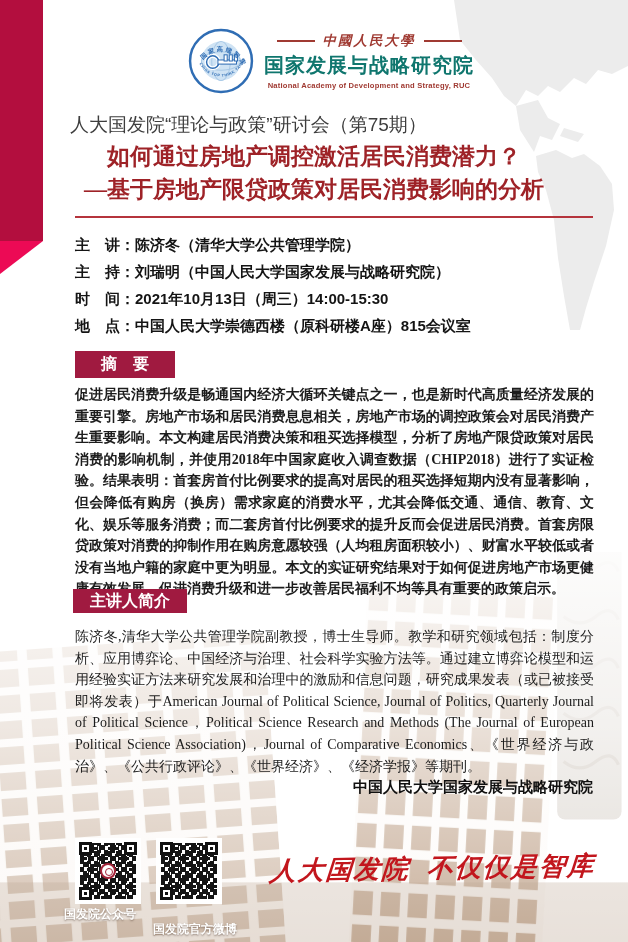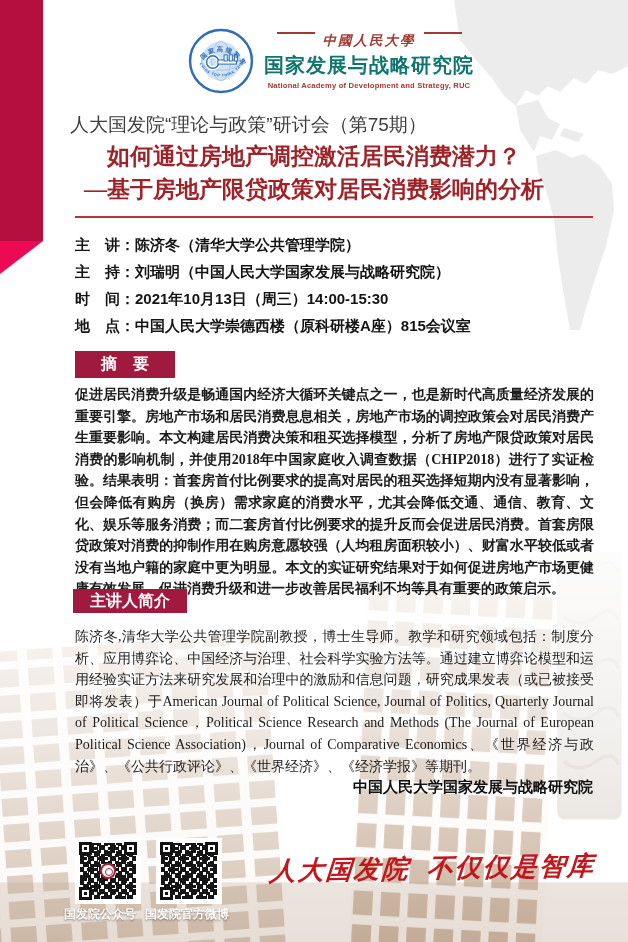--- a/index.html
+++ b/index.html
@@ -12,21 +12,21 @@
   .worldmap{position:absolute; top:0; right:0; z-index:0;}
   .bg-photo{position:absolute; left:0; top:552px; z-index:0;}
   
   .ribbon-bar{position:absolute; left:0; top:0; width:43px; height:241px; background:#b30e3e; z-index:3;}
   .ribbon-tip{position:absolute; left:0; top:241px; width:43px; height:33px; background:#ec0a55;
     clip-path:polygon(0 0,100% 0,0 100%); filter:drop-shadow(2px 2px 2px rgba(60,60,60,.35)); z-index:3;}
   
   .header{position:absolute; left:188px; top:28px; display:flex; align-items:center; gap:10px; z-index:2;}
   .logo{width:66px; height:66px; flex:0 0 auto;}
   .header-text{display:flex; flex-direction:column; align-items:center;}
-  .uni-row{display:flex; align-items:flex-start; gap:8px; color:#a03a32;}
+  .uni-row{display:flex; align-items:center; gap:8px; color:#a03a32;}
   .dash{width:38px; height:2px; background:#a03a32;}
   .uni-name{font-family:"Liberation Serif", serif; font-weight:700; font-style:italic; font-size:13.5px; letter-spacing:2px;}
   .academy-cn{font-family:"Liberation Serif", serif; font-weight:700; font-size:20px; color:#0f766e; letter-spacing:1px; margin-top:2px;}
   .academy-en{font-weight:700; font-size:7.6px; color:#a03a32; letter-spacing:.2px; margin-top:2px;}
   
   .series{position:absolute; left:70px; top:112px; font-size:19px; font-weight:500; color:#3d3d3d; z-index:2;}
   .title{position:absolute; left:30px; right:30px; top:140px; text-align:center;
     font-family:"Liberation Serif", serif; font-weight:700; font-size:23px; line-height:33px; color:#9e2227; z-index:2;}
   .rule{position:absolute; left:75px; top:216px; width:518px; height:2px; background:#b5343c; z-index:2;}
   
@@ -52,21 +52,21 @@
       repeating-conic-gradient(#151515 0% 25%, transparent 0% 50%);
     background-size:7px 7px, 11px 11px; background-position:0 0, 3px 2px;}
   .finder{position:absolute; width:13px; height:13px; border:3px solid #111; background:#fff; box-sizing:border-box;}
   .finder::after{content:""; position:absolute; left:2px; top:2px; width:3px; height:3px; background:#111;}
   .f-tl{left:-1px; top:-1px;} .f-tr{right:-1px; top:-1px;} .f-bl{left:-1px; bottom:-1px;}
   .qr-seal{position:absolute; left:50%; top:50%; width:16px; height:16px; margin:-8px 0 0 -8px;
     background:#fff; border:2px solid #a5253a; border-radius:50%; box-sizing:border-box;}
   .qr-seal::after{content:""; position:absolute; left:3px; top:3px; width:6px; height:6px; border:1px solid #a5253a; border-radius:50%;}
   .qr-label{position:absolute; top:906px; text-align:left; color:#fff; font-size:12px; font-weight:700;
     text-shadow:0 1px 2px rgba(60,40,30,.55); z-index:2;}
-  .ql1{left:64px; width:88px;} .ql2{left:145px; width:88px;}
+  .ql1{left:64px; width:88px;} .ql2{left:153px; width:88px;margin-top:15px;}
   .slogan{position:absolute; top:851px; right:33px; font-family:"Liberation Serif", serif;
     font-weight:700; font-style:italic; font-size:26px; color:#c2161d; white-space:pre;
     transform:skewX(-5deg) rotate(-1deg); z-index:2; letter-spacing:2px;}
 </style>
 </head>
 <body>
 
 <div class="poster">
 
   <svg class="worldmap" width="240" height="330" viewBox="0 0 240 330" aria-hidden="true">

